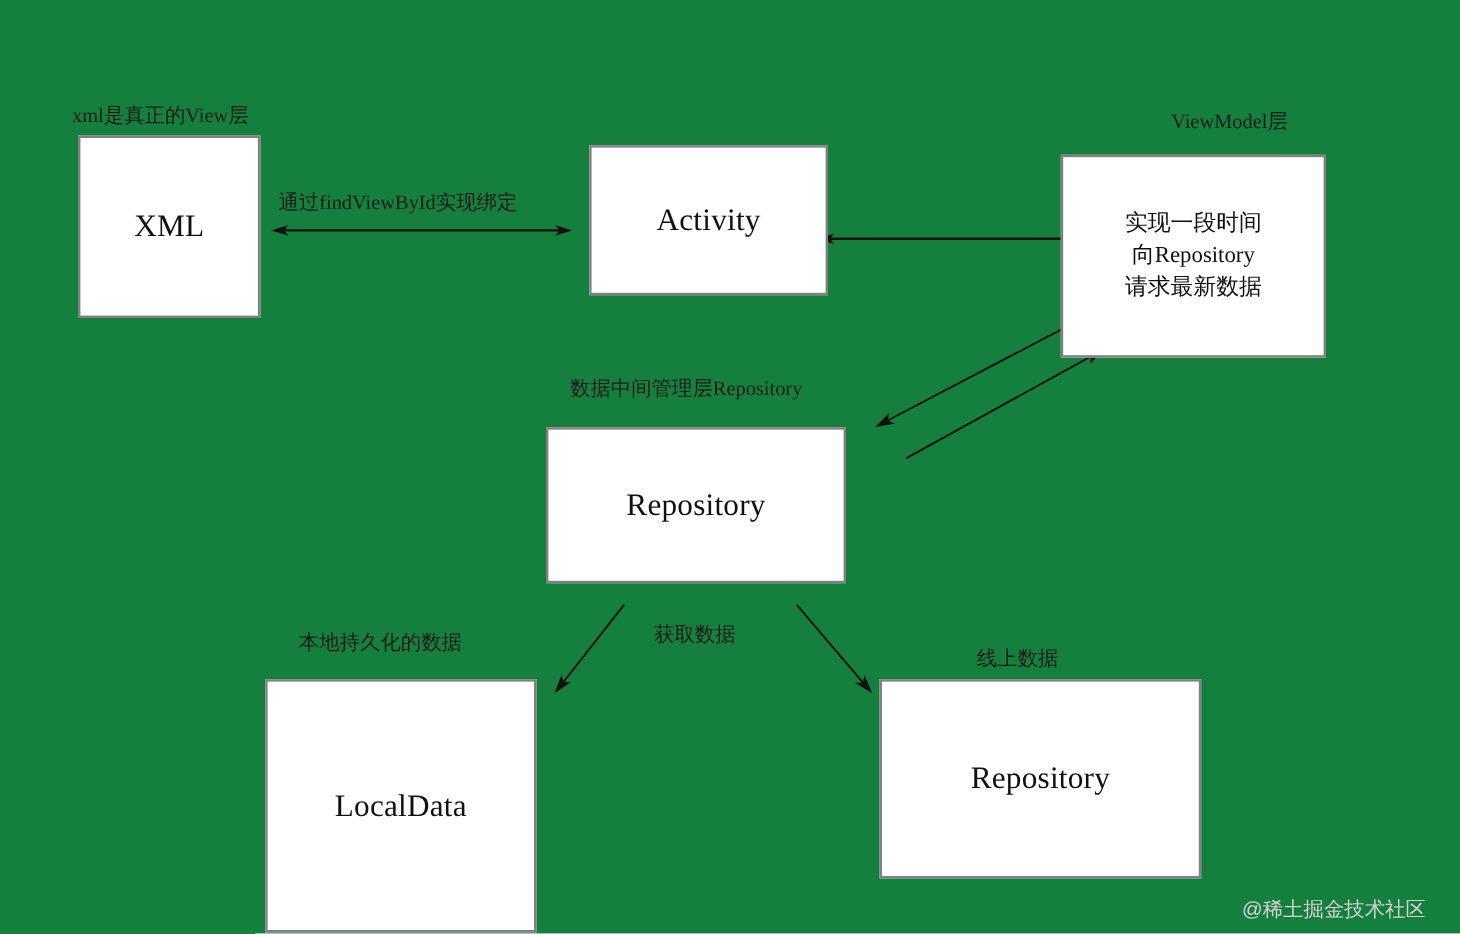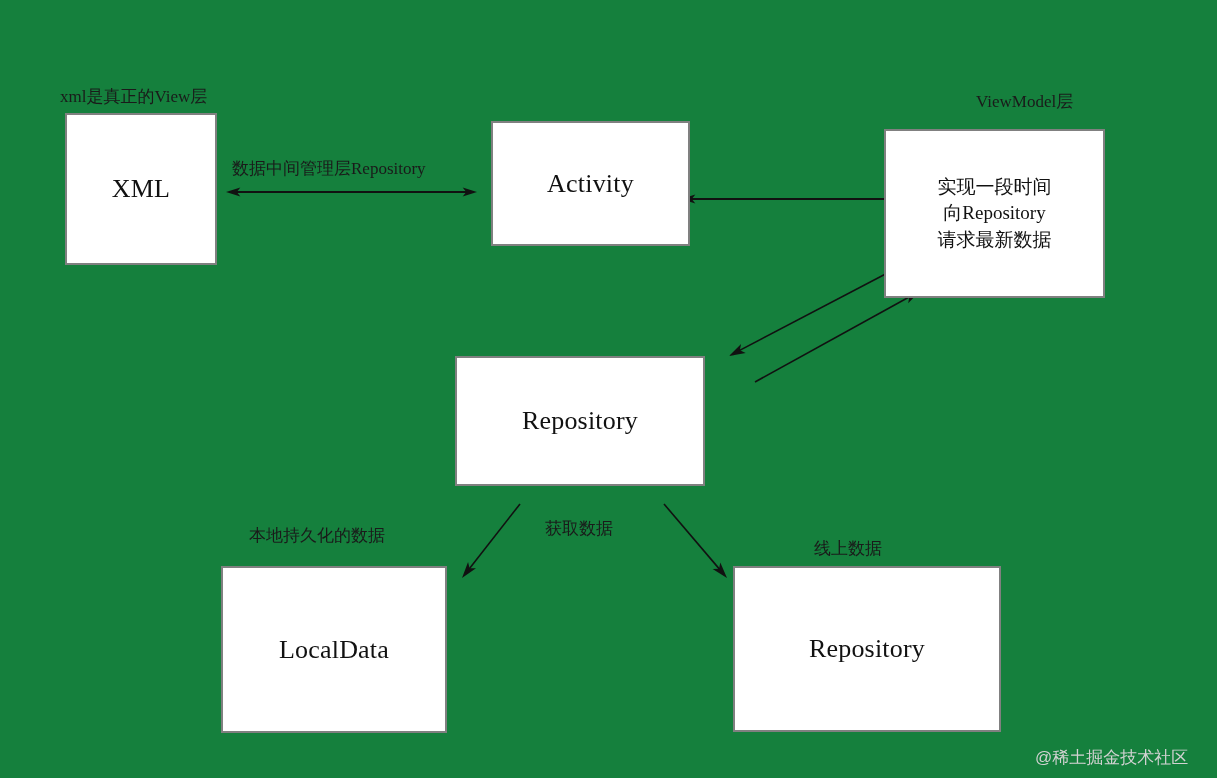--- a/index.html
+++ b/index.html
@@ -88,45 +88,46 @@
       <line x1="755" y1="382" x2="911.81262503358" y2="295.5154613451164" stroke="#111111" stroke-width="1.6"></line>
       <polygon points="920,291 908.2049309351012,303.2423995096658 909.2819818621413,296.9111493972433 903.3525306809917,294.4440913566102" fill="#111111"></polygon>
       <line x1="520" y1="504" x2="467.7678435511696" y2="570.6410271933353" stroke="#111111" stroke-width="1.6"></line>
       <polygon points="462,578 468.06455680610804,562.1185280674149 469.5506315578948,568.366435598548 475.97264831389253,568.3167619518946" fill="#111111"></polygon>
       <line x1="664" y1="504" x2="720.938903770223" y2="570.8806171269285" stroke="#111111" stroke-width="1.6"></line>
       <polygon points="727,578 712.6467129266202,568.8904912213036 719.0654740264737,568.6800806025246 720.2973365555339,562.3771224561473" fill="#111111"></polygon>
     </svg>
 
   <div class="caption" style="left:60px;  top:87px;">xml是真正的View层</div>
   <div class="caption" style="left:976px; top:92px;">ViewModel层</div>
+  <div class="caption" style="left:475px; top:314px;">数据中间管理层Repository</div>
   <div class="caption" style="left:249px; top:526px;">本地持久化的数据</div>
   <div class="caption" style="left:814px; top:539px;">线上数据</div>
 
-  <div class="edge-label" style="left:232px; top:159px;">数据中间管理层Repository</div>
+  <div class="edge-label" style="left:232px; top:159px;">通过findViewById实现绑定</div>
   <div class="edge-label" style="left:545px; top:519px;">获取数据</div>
 
   <div class="node node-en" style="left:65px; top:113px; width:152px; height:152px;">
     <span class="node-label">XML</span>
   </div>
 
   <div class="node node-en" style="left:479px; top:121px; width:199px; height:125px;margin-left:12px;">
     <span class="node-label">Activity</span>
   </div>
 
   <div class="node node-cn" style="left:884px; top:129px; width:221px; height:169px;">
     <span class="node-label">实现一段时间
 向Repository
 请求最新数据</span>
   </div>
 
   <div class="node node-en" style="left:455px; top:356px; width:250px; height:130px;">
     <span class="node-label">Repository</span>
   </div>
 
-  <div class="node node-en" style="left:221px; top:566px; width:226px; height:167px;">
+  <div class="node node-en" style="left:221px; top:566px; width:226px; height:211px;">
     <span class="node-label">LocalData</span>
   </div>
 
   <div class="node node-en" style="left:733px; top:566px; width:268px; height:166px;">
     <span class="node-label">Repository</span>
   </div>
 
   <div class="watermark" style="left:1035px; top:746px;">@稀土掘金技术社区</div>
 
 </div>

